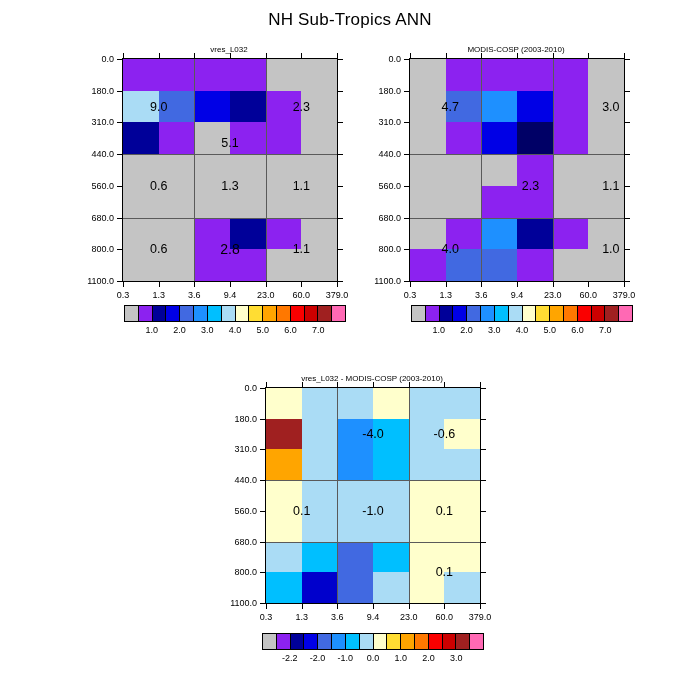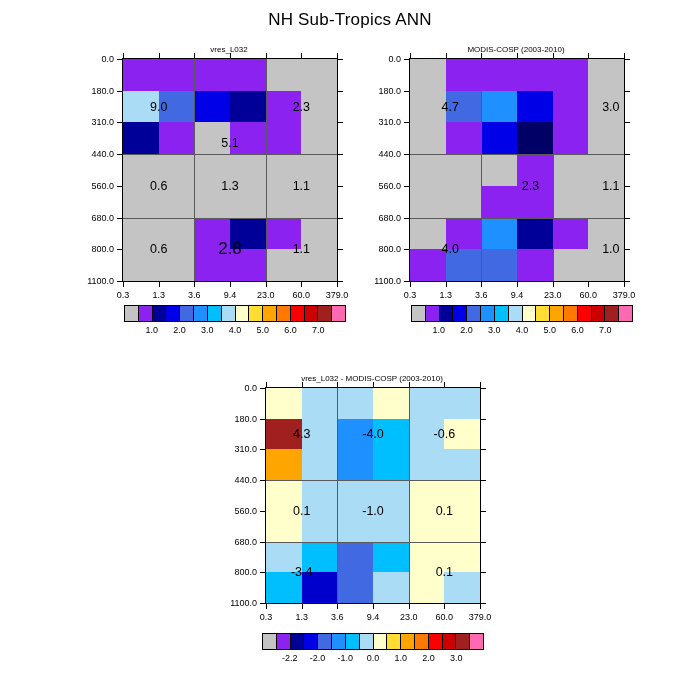--- a/index.html
+++ b/index.html
@@ -130,21 +130,21 @@
         <div style="background: rgb(196, 196, 196);"></div>
       </div>
     <div class="agg" style="display: block;">
         <span style="position: absolute; left: 0%; width: 33.3333%; top: 0%; height: 42.8571%; display: flex; align-items: center; justify-content: center; font-size: 12.5px;">9.0</span>
         <span style="position: absolute; left: 33.3333%; width: 33.3333%; top: 0%; height: 42.8571%; display: flex; align-items: center; justify-content: center; font-size: 12.5px; margin-top: 36px;">5.1</span>
         <span style="position: absolute; left: 66.6667%; width: 33.3333%; top: 0%; height: 42.8571%; display: flex; align-items: center; justify-content: center; font-size: 12.5px;">2.3</span>
         <span style="position: absolute; left: 0%; width: 33.3333%; top: 42.8571%; height: 28.5714%; display: flex; align-items: center; justify-content: center; font-size: 12.5px;">0.6</span>
         <span style="position: absolute; left: 33.3333%; width: 33.3333%; top: 42.8571%; height: 28.5714%; display: flex; align-items: center; justify-content: center; font-size: 12.5px;">1.3</span>
         <span style="position: absolute; left: 66.6667%; width: 33.3333%; top: 42.8571%; height: 28.5714%; display: flex; align-items: center; justify-content: center; font-size: 12.5px;">1.1</span>
         <span style="position: absolute; left: 0%; width: 33.3333%; top: 71.4286%; height: 28.5714%; display: flex; align-items: center; justify-content: center; font-size: 12.5px;">0.6</span>
-        <span style="position: absolute; left: 33.3333%; width: 33.3333%; top: 71.4286%; height: 28.5714%; display: flex; align-items: center; justify-content: center; font-size: 17px;">2.8</span>
+        <span style="position: absolute; left: 33.3333%; width: 33.3333%; top: 71.4286%; height: 28.5714%; display: flex; align-items: center; justify-content: center; font-size: 14px;">2.8</span>
         <span style="position: absolute; left: 66.6667%; width: 33.3333%; top: 71.4286%; height: 28.5714%; display: flex; align-items: center; justify-content: center; font-size: 12.5px;">1.1</span>
       </div>
   <div class="sep v" style="left: 33.333%; background: rgb(90, 90, 90);"></div>
       <div class="sep v" style="left: 66.666%; background: rgb(90, 90, 90);"></div>
       <div class="sep h" style="top: 42.8571%; background: rgb(90, 90, 90);"></div>
       <div class="sep h" style="top: 71.4286%; background: rgb(90, 90, 90);"></div>
       <div class="ytick" style="top: 0%;"></div>
       <div class="ytick in" style="top: 0%;"></div>
       <div class="ylab" style="top: 0%;">0.0</div>
       <div class="ytick" style="top: 14.2857%;"></div>
@@ -340,27 +340,25 @@
         <div style="background: rgb(255, 255, 204);"></div>
         <div style="background: rgb(255, 255, 204);"></div>
         <div style="background: rgb(0, 191, 255);"></div>
         <div style="background: rgb(0, 0, 204);"></div>
         <div style="background: rgb(65, 105, 225);"></div>
         <div style="background: rgb(170, 220, 245);"></div>
         <div style="background: rgb(255, 255, 204);"></div>
         <div style="background: rgb(170, 220, 245);"></div>
       </div>
     <div class="agg" style="display: block;">
-        <span style="position: absolute; left: 0%; width: 33.3333%; top: 0%; height: 42.8571%; display: flex; align-items: center; justify-content: center; font-size: 12.5px;">4.3</span>
         <span style="position: absolute; left: 33.3333%; width: 33.3333%; top: 0%; height: 42.8571%; display: flex; align-items: center; justify-content: center; font-size: 12.5px;">-4.0</span>
         <span style="position: absolute; left: 66.6667%; width: 33.3333%; top: 0%; height: 42.8571%; display: flex; align-items: center; justify-content: center; font-size: 12.5px;">-0.6</span>
         <span style="position: absolute; left: 0%; width: 33.3333%; top: 42.8571%; height: 28.5714%; display: flex; align-items: center; justify-content: center; font-size: 12.5px;">0.1</span>
         <span style="position: absolute; left: 33.3333%; width: 33.3333%; top: 42.8571%; height: 28.5714%; display: flex; align-items: center; justify-content: center; font-size: 12.5px;">-1.0</span>
         <span style="position: absolute; left: 66.6667%; width: 33.3333%; top: 42.8571%; height: 28.5714%; display: flex; align-items: center; justify-content: center; font-size: 12.5px;">0.1</span>
-        <span style="position: absolute; left: 0%; width: 33.3333%; top: 71.4286%; height: 28.5714%; display: flex; align-items: center; justify-content: center; font-size: 12.5px;">-3.4</span>
         <span style="position: absolute; left: 66.6667%; width: 33.3333%; top: 71.4286%; height: 28.5714%; display: flex; align-items: center; justify-content: center; font-size: 12.5px;">0.1</span>
       </div>
   <div class="sep v" style="left: 33.333%; background: rgb(90, 90, 90);"></div>
       <div class="sep v" style="left: 66.666%; background: rgb(90, 90, 90);"></div>
       <div class="sep h" style="top: 42.8571%; background: rgb(90, 90, 90);"></div>
       <div class="sep h" style="top: 71.4286%; background: rgb(90, 90, 90);"></div>
       <div class="ytick" style="top: 0%;"></div>
       <div class="ytick in" style="top: 0%;"></div>
       <div class="ylab" style="top: 0%;">0.0</div>
       <div class="ytick" style="top: 14.2857%;"></div>

